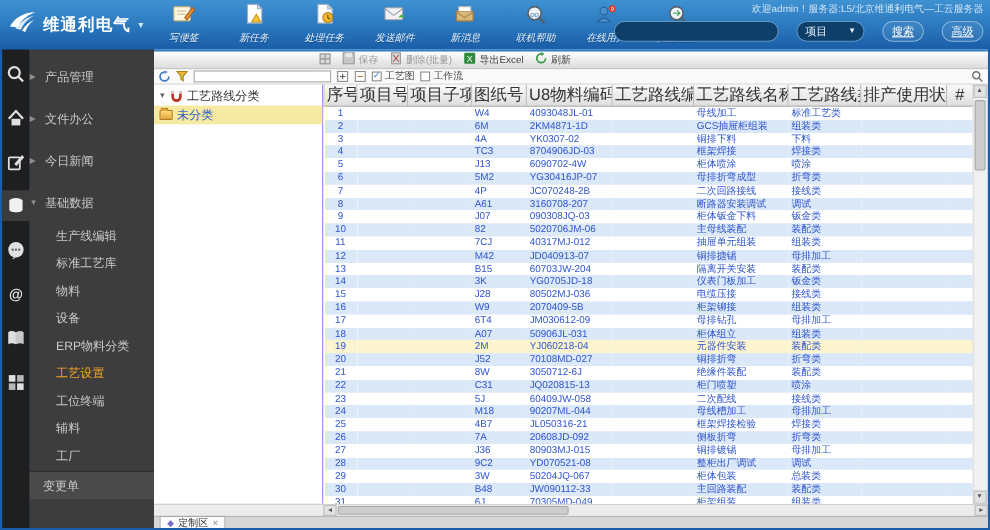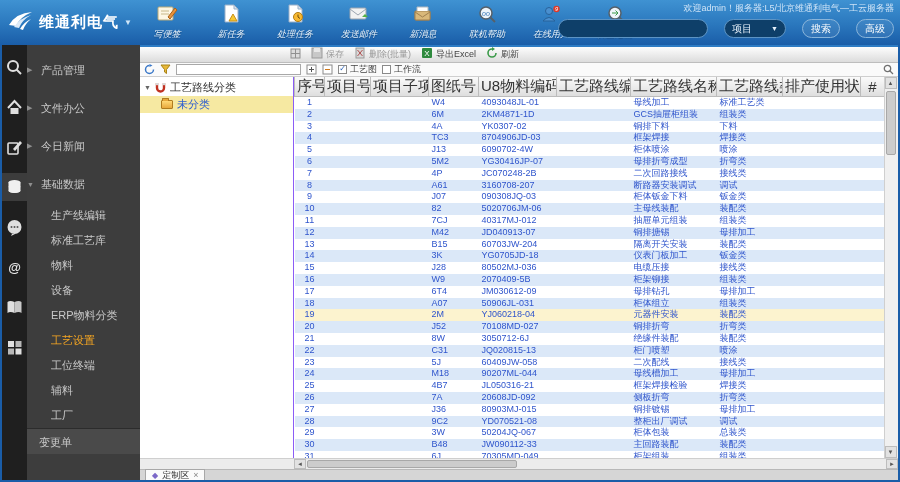--- a/index.html
+++ b/index.html
@@ -19,21 +19,21 @@
   .hdr-right { position:absolute; right:6px; top:2px; display:flex; flex-direction:column; align-items:flex-end; gap:4px; }
   .welcome { color:#cfe4f7; font-size:9px; }
   .search-row { display:flex; align-items:center; gap:16px; }
   .hdr-search-input { width:150px; height:19px; border-radius:10px; border:1px solid #5d94c4;
     background:#0e3f69; color:#dceafa; font-size:10px; padding:0 8px; outline:none; }
   .hdr-select { height:19px; min-width:62px; border-radius:10px; border:1px solid #5d94c4;
     background:#0e3f69; color:#e8f2fb; font-size:10px; display:flex; align-items:center;
     justify-content:space-between; padding:0 7px; gap:6px; cursor:pointer; }
   .hdr-btn { height:19px; min-width:36px; border-radius:10px; border:1px solid #8ab5da;
     background:rgba(255,255,255,.08); color:#fff; font-size:10px; display:flex; align-items:center;
-    justify-content:center; padding:0 8px; cursor:pointer; }
+    justify-content:center; padding:0 8px; cursor:pointer;text-decoration:underline; }
 
   
   .rail { position:absolute; left:2px; top:45px; width:25px; height:435px; background:#1f1f1f;
     display:flex; flex-direction:column; align-items:center; padding-top:8px; gap:12px; }
   .rail-ic { width:25px; height:28px; display:flex; align-items:center; justify-content:center; cursor:pointer; }
   .rail-ic svg { width:17px; height:17px; }
   .rail-ic.active { background:#3c3c3c; }
   .rail-at { color:#e6e6e6; font-size:13px; font-weight:bold; }
   .menu { position:absolute; left:27px; top:45px; width:113px; height:435px; background:#3d3d3d; padding-top:6px; }
   .menu-sec { height:38px; display:flex; align-items:center; gap:6px; padding-left:0;
@@ -59,21 +59,21 @@
   .t2-input { width:125px; height:11px; border:1px solid #a8a8a8; background:#fff; font-size:9px; padding:0 2px; outline:none; }
   .cb-wrap { display:flex; align-items:center; gap:3px; cursor:pointer; }
   .cb { width:9px; height:9px; border:1px solid #8a8a8a; background:#fff; display:inline-flex;
     align-items:center; justify-content:center; font-size:8px; color:#2a62b8; line-height:1; }
   .t2-spacer { flex:1; }
 
   .content { height:381px; display:flex; }
   .tree { width:154px; background:#fff; border-right:1px solid #8b5cf6; font-size:11px; padding-top:2px; }
   .tree-root { display:flex; align-items:center; gap:4px; height:17px; padding-left:4px; color:#333; cursor:pointer; white-space:nowrap; }
   .tree-root .arr { font-size:7px; color:#666; }
-  .tree-child { display:flex; align-items:center; gap:4px; height:17px; padding-left:21px;
+  .tree-child { display:flex; align-items:center; gap:4px; height:17px; padding-left:5px;
     background:#f6e9a2; color:#2b5cd0; cursor:pointer; }
   .magnet { width:11px; height:11px; }
   .folder { width:12px; height:9px; background:linear-gradient(#ffd976,#e8a93c); border:1px solid #b07c1f;
     border-radius:1px; position:relative; }
   .folder::before { content:""; position:absolute; left:0; top:-3px; width:5px; height:2px;
     background:#e8a93c; border:1px solid #b07c1f; border-bottom:none; border-radius:1px 1px 0 0; }
 
   .table-wrap { width:590px; overflow:hidden; background:#fff; position:relative; }
   table { border-collapse:collapse; table-layout:fixed; width:590px; }
   thead th { height:15px; background:linear-gradient(#fafafa,#dedede); border:1px solid #bcbcbc;

